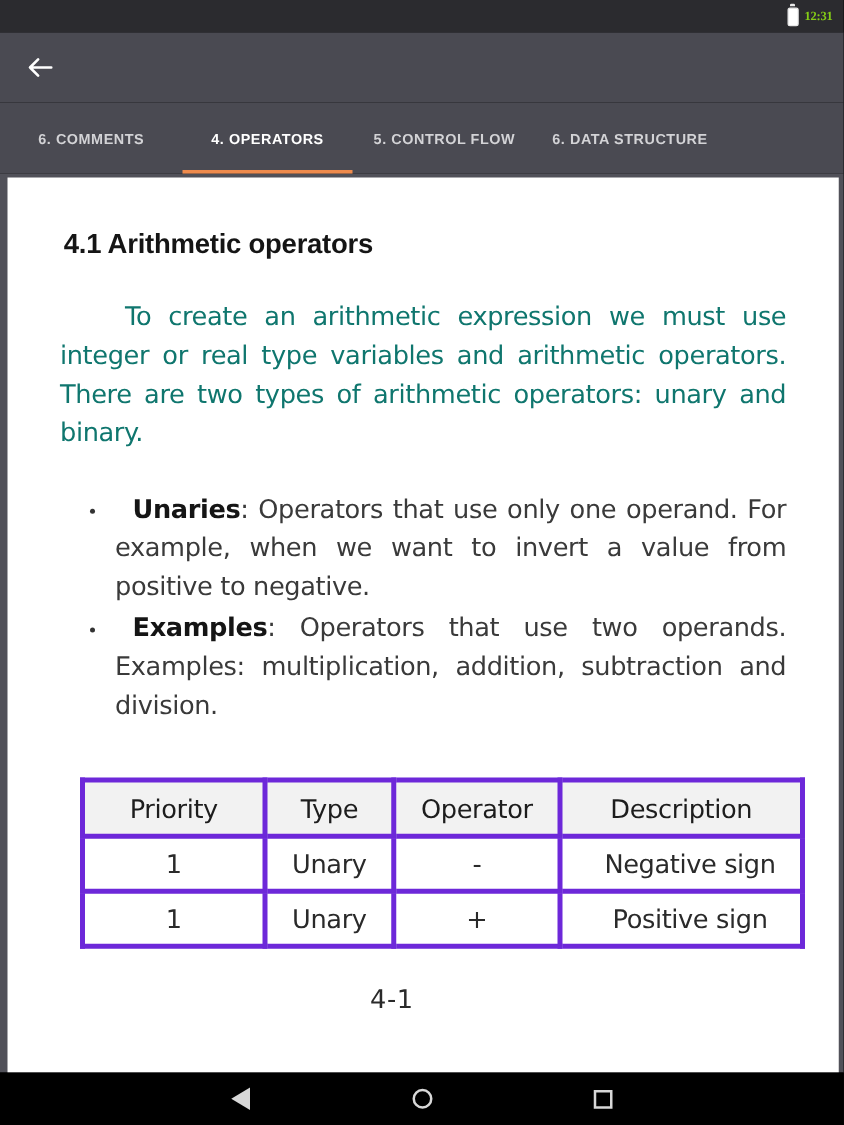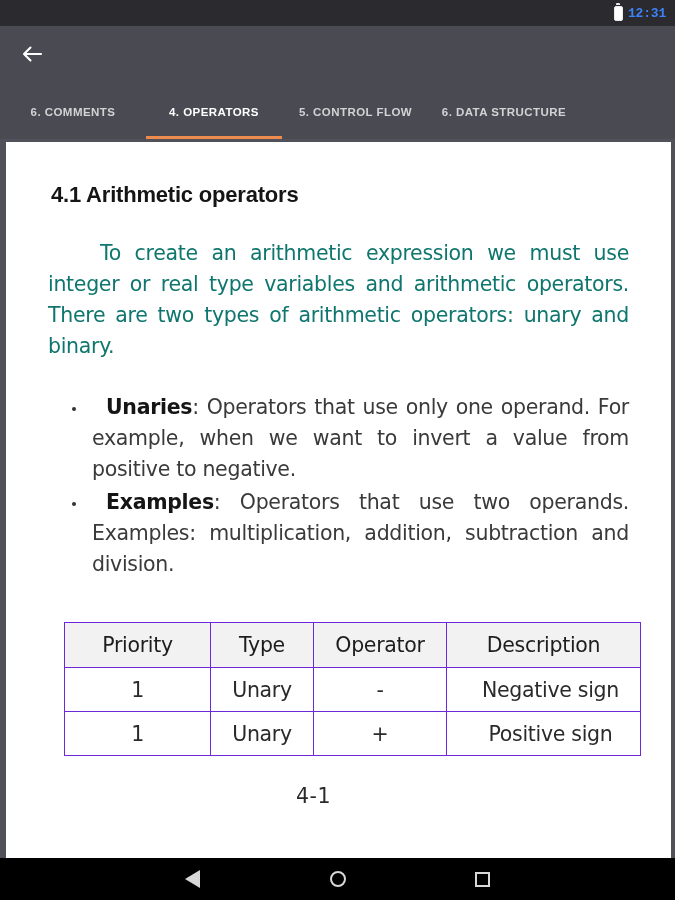--- a/index.html
+++ b/index.html
@@ -35,24 +35,24 @@
   .battery::before {
     content: "";
     position: absolute;
     top: -4px; left: 50%;
     transform: translateX(-50%);
     width: 4px; height: 2.5px;
     background: #e9e9e9;
     border-radius: 1px 1px 0 0;
   }
   .clock {
-    color: #3b82f6;
-    font-size: 13px;
-    font-weight: bold;
-    font-family: Liberation Mono, monospace;
+    color: #84cc16;
+    font-size: 10px;
+    font-weight: bold;
+    font-family: Liberation Serif, serif;
     letter-spacing: -0.2px;
   }
 
   
   .app-bar {
     flex: 0 0 56px;
     background: #4a4a52;
     display: flex; align-items: center;
     padding-left: 19px;
   }
@@ -181,21 +181,21 @@
 
   
   table.doc-table {
     margin-top: 42px;
     margin-left: 16px;
     border-collapse: collapse;
     width: 576px;
     table-layout: fixed;
   }
   table.doc-table th, table.doc-table td {
-    border: 1px solid #6d28d9;
+    border: 4px solid #6d28d9;
     text-align: center;
     font-weight: normal;
     font-size: 20.5px;
     color: #2a2a2a;
     font-family: "DejaVu Sans", sans-serif;
     letter-spacing: -0.3px;
   }
   table.doc-table thead th {
     background: #f2f2f2;
     height: 45px;

